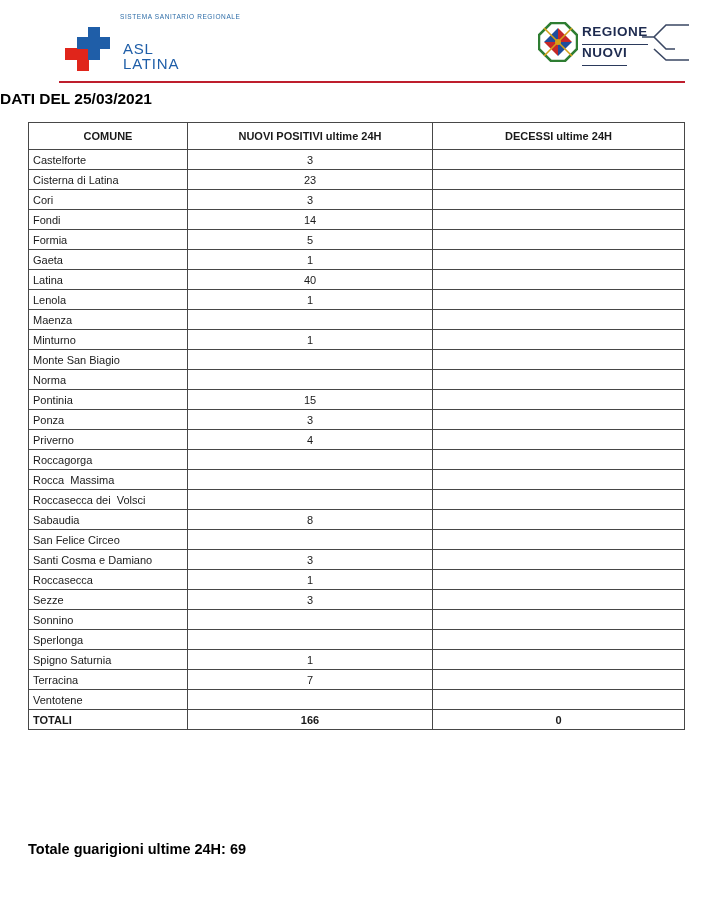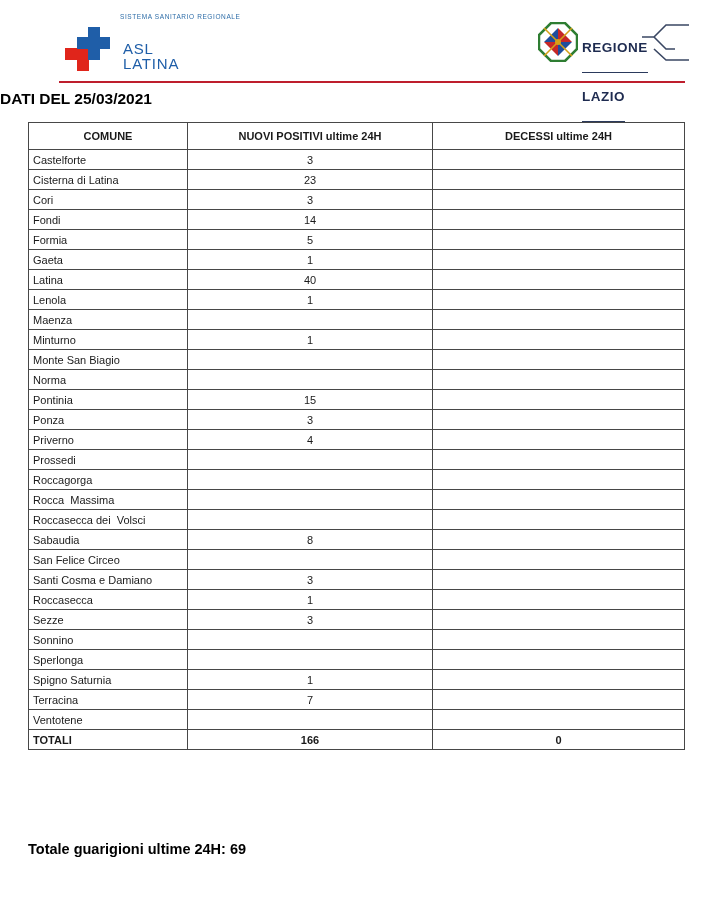--- a/index.html
+++ b/index.html
@@ -16,21 +16,21 @@
   .blue-h{left:13px;top:11px;width:33px;height:12px;background:#1f5ea8;}
   #tagline{position:absolute;left:58px;top:-9px;font-size:6.5px;letter-spacing:.6px;
            color:#2e6da8;font-weight:400;}
   #asl-name{position:absolute;left:61px;top:7px;font-size:15px;line-height:15px;
             color:#1f5ea8;letter-spacing:.8px;font-weight:400;margin-top:12px;}
 
   #lazio-logo{position:absolute;left:538px;top:22px;width:150px;height:44px;}
   #emblem{position:absolute;left:0;top:0;}
   #lazio-text{position:absolute;left:44px;top:2px;font-size:13.5px;line-height:16px;
               color:#1e2b50;font-weight:700;letter-spacing:.5px;}
-  #lazio-text .lz-line{border-bottom:1.5px solid #2b3a5c;display:inline-block;padding-bottom:16px;margin-top:16px;}
+  #lazio-text .lz-line{border-bottom:1.5px solid #2b3a5c;display:inline-block;padding-bottom:4px;}
   #lazio-decor{position:absolute;left:104px;top:0px;}
 
   #red-rule{position:absolute;left:59px;top:81px;width:626px;height:2px;background:#be1e2d;}
 
   
   #doc-title{position:absolute;left:0;top:90px;width:711px;text-align:left;
              font-size:15.5px;font-weight:700;color:#000;}
 
   
   #data-table{position:absolute;left:28px;top:122px;width:656px;
@@ -71,21 +71,21 @@
       <polygon points="20,6 34,20 20,20" fill="#c62828"></polygon>
       <polygon points="20,6 6,20 20,20" fill="#1f4e9c"></polygon>
       <polygon points="6,20 20,34 20,20" fill="#c62828"></polygon>
       <polygon points="34,20 20,34 20,20" fill="#1f4e9c"></polygon>
       <line x1="6" y1="6" x2="34" y2="34" stroke="#d4a017" stroke-width="1.6"></line>
       <line x1="34" y1="6" x2="6" y2="34" stroke="#d4a017" stroke-width="1.6"></line>
       <circle cx="20" cy="20" r="3" fill="#d4a017"></circle>
     </svg>
     <div id="lazio-text">
       <span class="lz-line">REGIONE</span><br>
-      <span class="lz-line">LAZIO</span>
+      <span class="lz-line">NUOVI</span>
     </div>
     <svg id="lazio-decor" width="48" height="42" viewBox="0 0 48 42">
       <polyline points="0,15 12,15 24,3 47,3" fill="none" stroke="#3a4763" stroke-width="1.6"></polyline>
       <polyline points="12,15 24,27 33,27" fill="none" stroke="#3a4763" stroke-width="1.6"></polyline>
       <polyline points="47,38 24,38 12,27" fill="none" stroke="#3a4763" stroke-width="1.6"></polyline>
     </svg>
   </div>
 
   <div id="red-rule"></div>
 
@@ -193,25 +193,20 @@
           <td class="c-num">3</td>
           <td class="c-num"></td>
         </tr>
 
         <tr>
           <td class="c-comune">Priverno</td>
           <td class="c-num">4</td>
           <td class="c-num"></td>
         </tr>
 
-        <tr>
-          <td class="c-comune">Prossedi</td>
-          <td class="c-num"></td>
-          <td class="c-num"></td>
-        </tr>
 
         <tr>
           <td class="c-comune">Roccagorga</td>
           <td class="c-num"></td>
           <td class="c-num"></td>
         </tr>
 
         <tr>
           <td class="c-comune">Rocca  Massima</td>
           <td class="c-num"></td>

